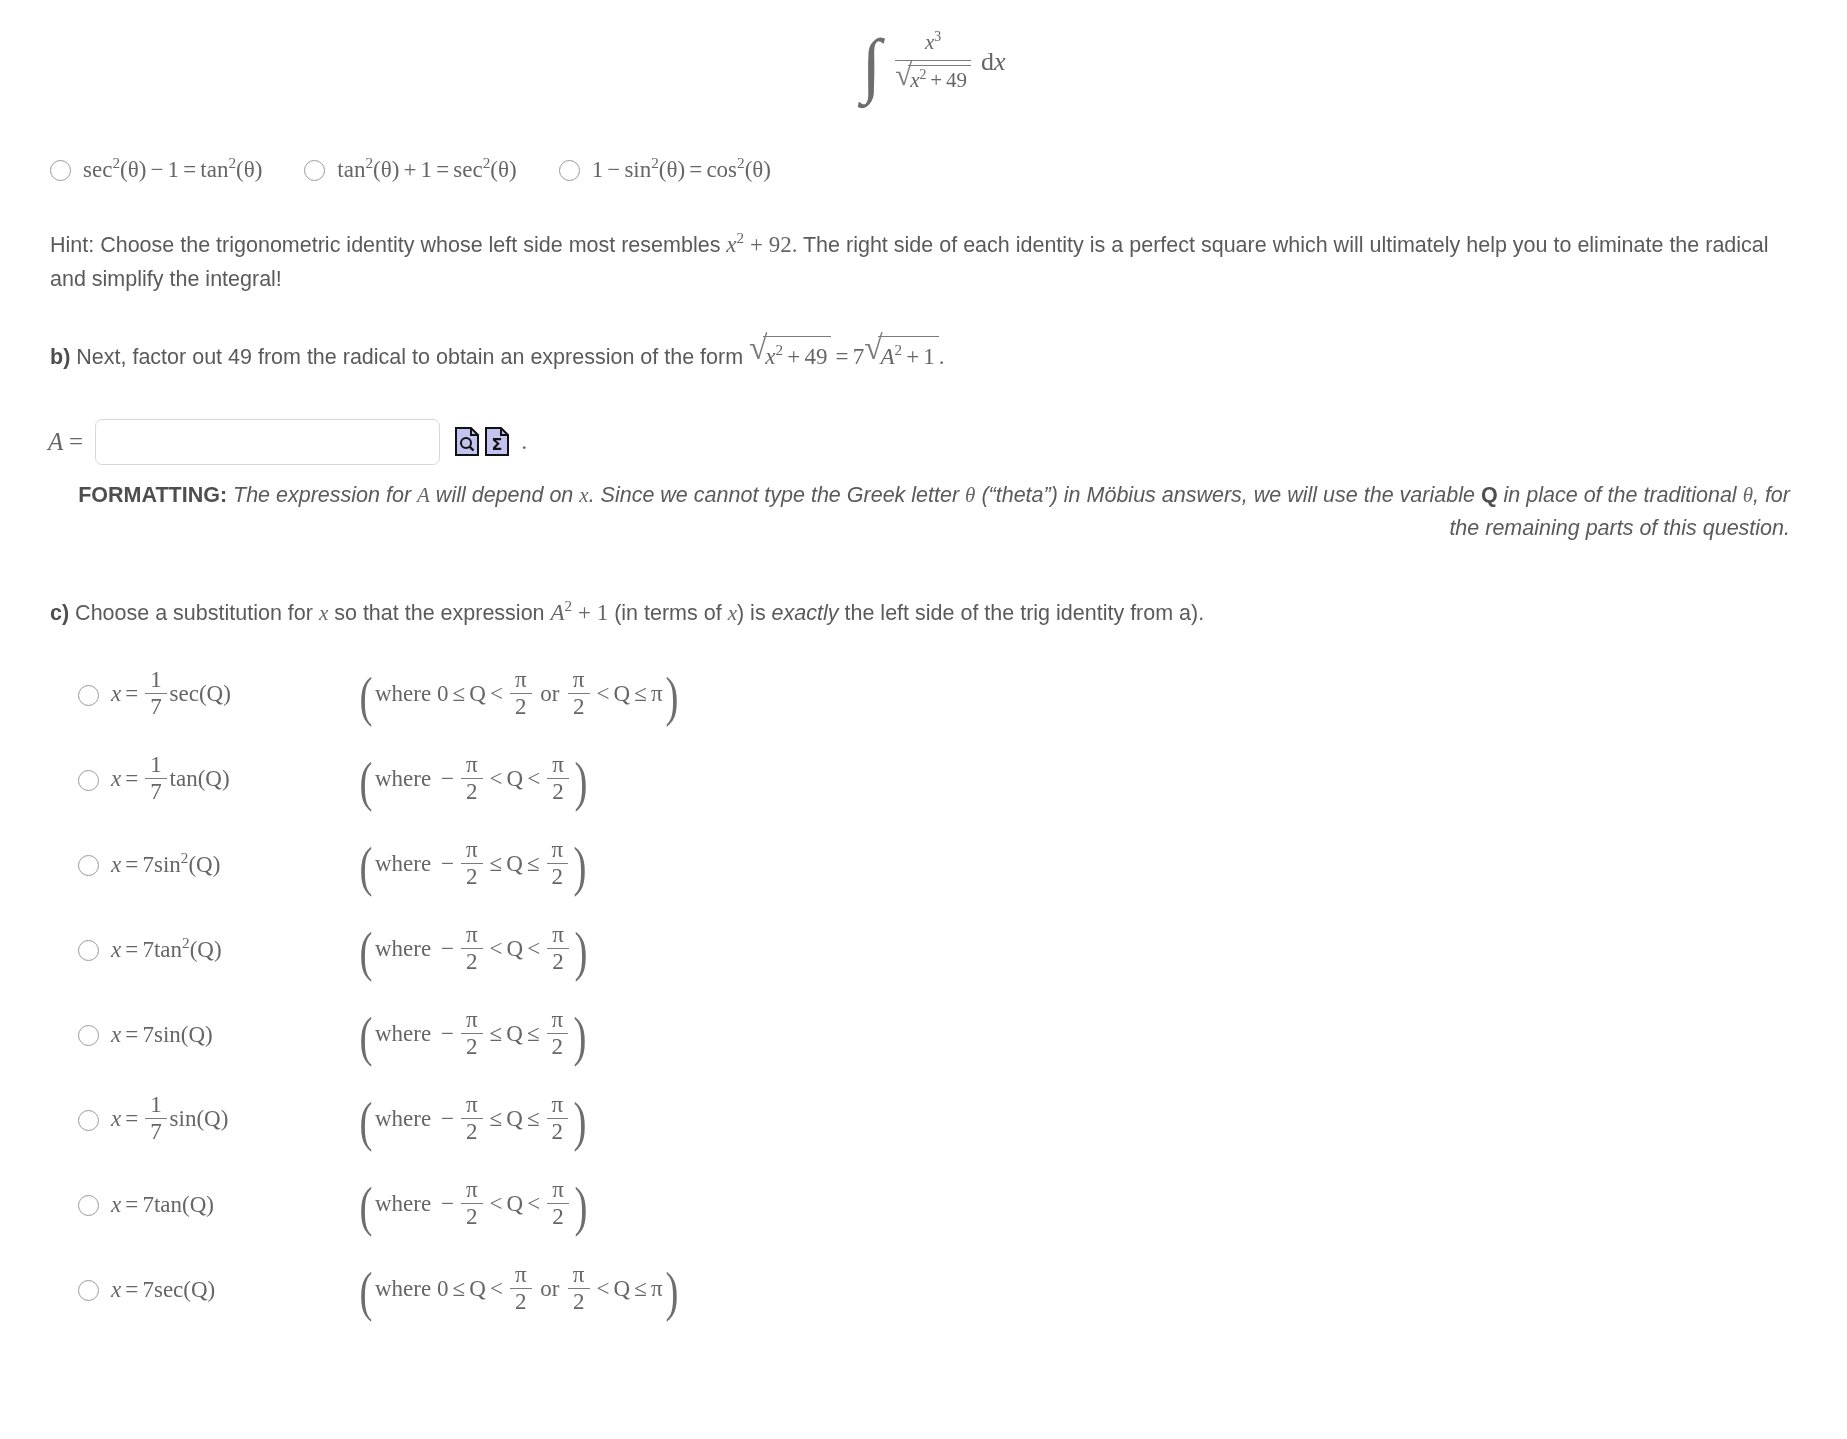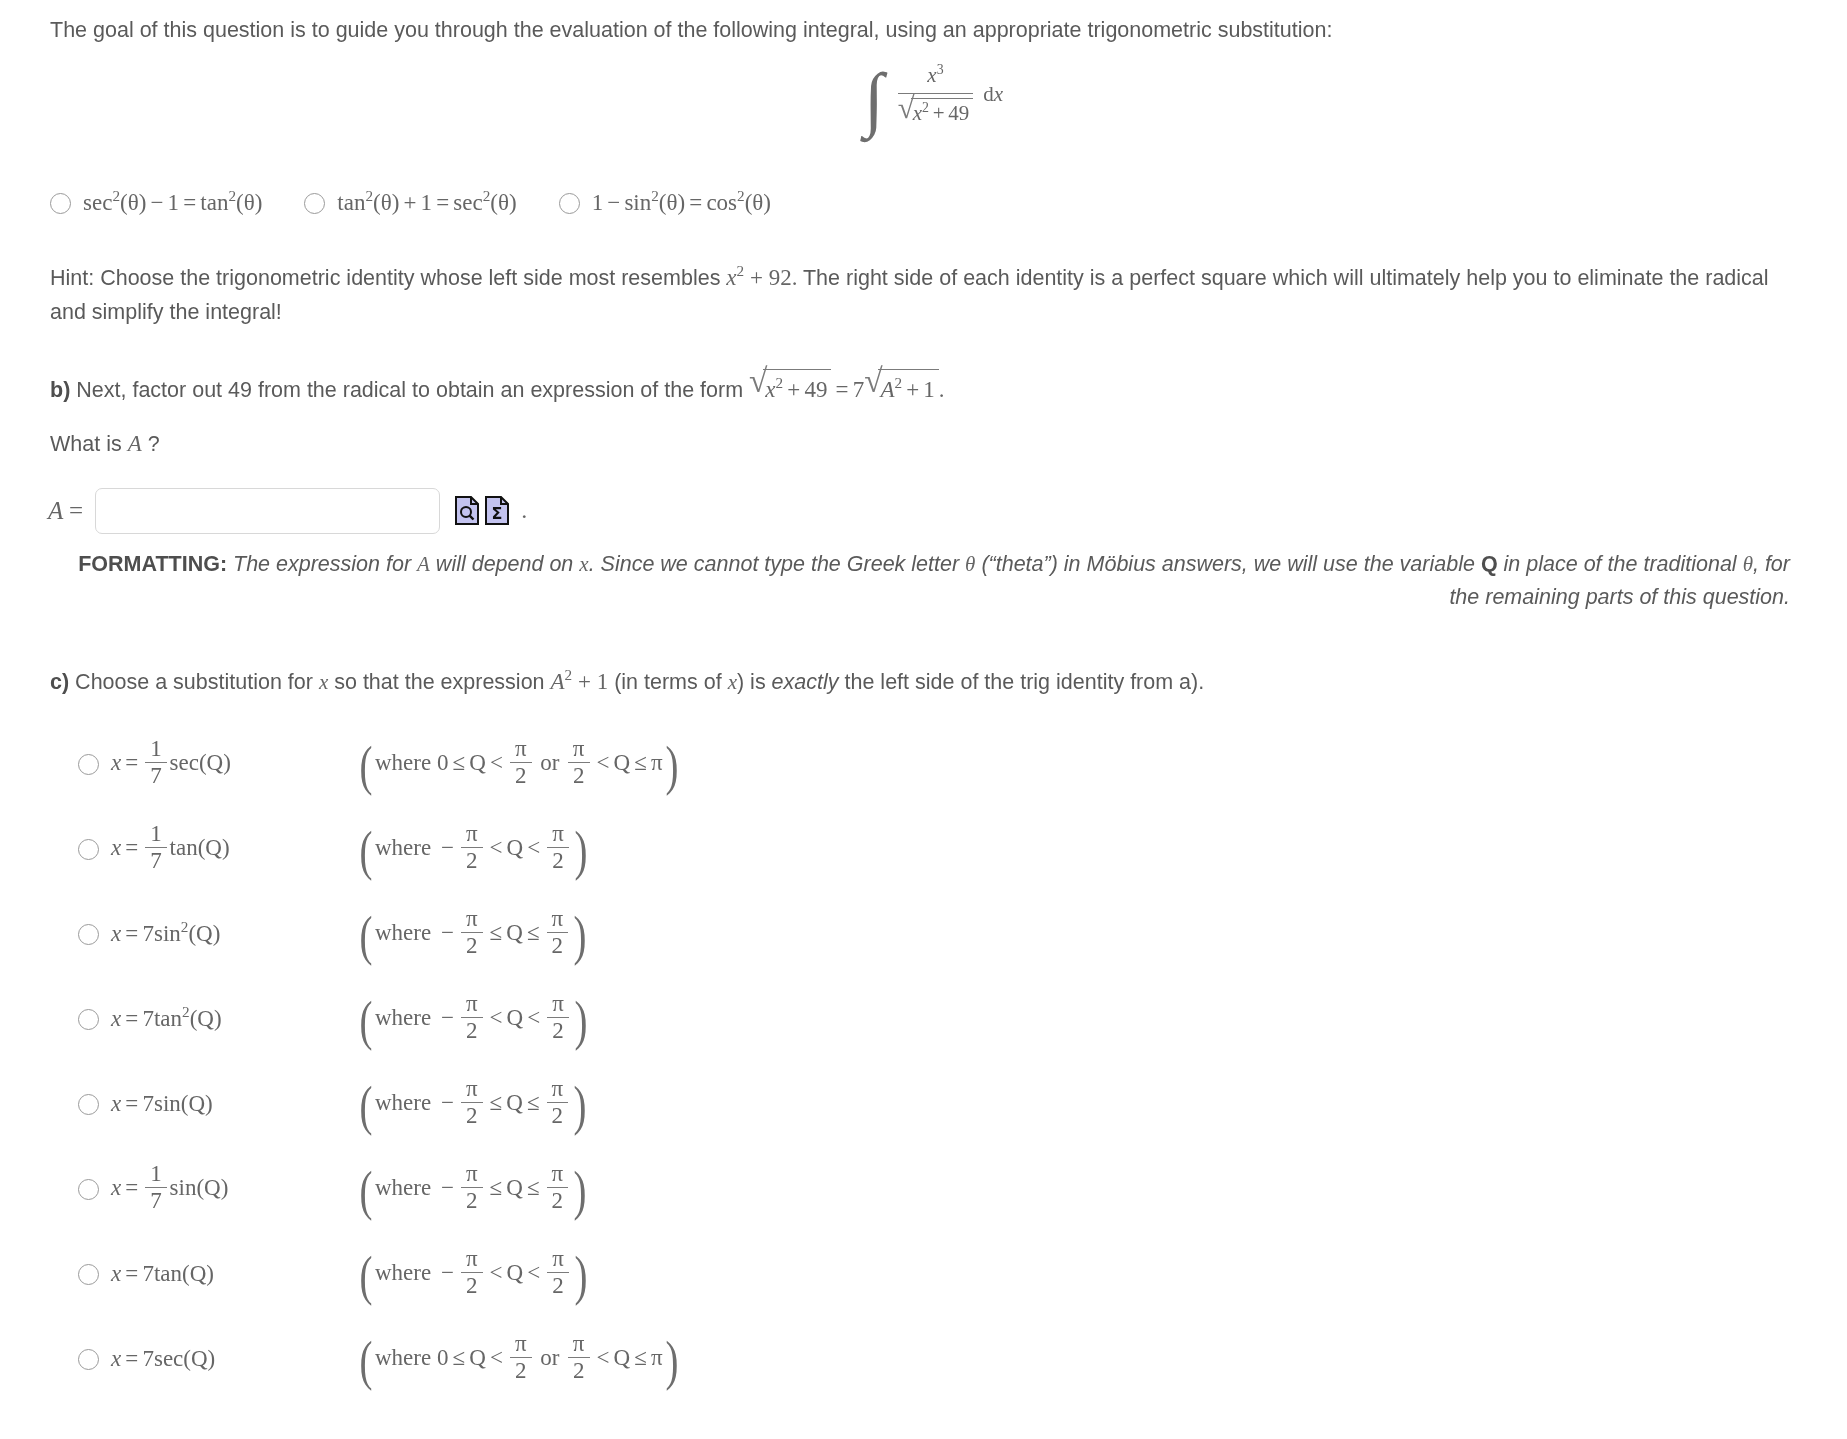--- a/index.html
+++ b/index.html
@@ -122,21 +122,21 @@
   }
   .bigfrac .fnum { display: block; padding-bottom: 3px; }
   .bigfrac .fbar {
     display: block;
     border-top: 1.8px solid #7b7b7b;
     margin: 2px 0 4px 0;
   }
   .bigfrac .fden { display: block; }
   .dx {
     font-family: "Liberation Serif", "DejaVu Serif", serif;
-    font-size: 21px;
+    font-size: 26px;
     color: #666;
     vertical-align: middle;
   }
   .dx .d { font-style: normal; }
   .dx .xv { font-style: italic; }
 
   
   .opt-row-inline {
     margin: 28px 0 0 50px;
     display: flex;
@@ -240,21 +240,20 @@
   .spacer-a { height: 26px; }
   .spacer-b { height: 44px; }
   .spacer-c { height: 40px; }
   .spacer-d { height: 50px; }
 </style>
 </head>
 <body>
 
 <div class="page">
 
-  <p class="prose">The goal of this question is to guide you through the evaluation of the following integral, using an appropriate trigonometric substitution:</p>
 
   <div class="display-math">
     <span class="intsign">∫</span><span class="bigfrac">
       <span class="fnum"><span>x</span><span class="sup">3</span></span>
       <span class="fbar"></span>
       <span class="fden">
         <span class="sqrt"><span class="sign">√</span><span class="radicand"><span>x</span><span class="sup">2</span><span class="op">+</span><span class="num">49</span></span></span>
       </span>
     </span><span class="dx"><span class="d">d</span><span class="xv">x</span></span>
   </div>
@@ -284,21 +283,20 @@
   <div class="spacer-b"></div>
 
   <p class="prose"><span>Hint: Choose the trigonometric identity whose left side most resembles </span><span class="m"><span>x</span><span class="sup">2</span><span class="mr"> + 92.</span></span><span>  The right side of each identity is a perfect square which will ultimately help you to eliminate the radical and simplify the integral!</span></p>
 
   <div class="spacer-c"></div>
 
   <p class="prose"><b class="bold">b)</b><span> Next, factor out 49 from the radical to obtain an expression of the form </span><span class="m"><span class="sqrt"><span class="sign">√</span><span class="radicand"><span>x</span><span class="sup">2</span><span class="op">+</span><span class="num">49</span></span></span><span class="op">=</span><span class="num">7</span><span class="sqrt"><span class="sign">√</span><span class="radicand"><span>A</span><span class="sup">2</span><span class="op">+</span><span class="num">1</span></span></span><span class="mr">.</span></span></p>
 
   <div style="height:18px"></div>
 
-  <p class="prose"><span>What is </span><span class="m">A</span><span> ?</span></p>
 
   <div class="answer-row">
     <span class="alabel"><span>A</span> <span class="eq">=</span></span>
     <input class="answer-input" type="text" value="" placeholder="" style="">
     <span class="icon-group">
       <span>
         <svg class="doc-icon" viewBox="0 0 26 30" xmlns="http://www.w3.org/2000/svg">
           <path d="M2 1 H17 L24 8 V28 H2 Z" fill="#c3c3ef" stroke="#111" stroke-width="2"></path>
           <path d="M17 1 L17 8 L24 8" fill="none" stroke="#111" stroke-width="2"></path>
           <circle cx="12" cy="16" r="5" fill="none" stroke="#111" stroke-width="2"></circle>

